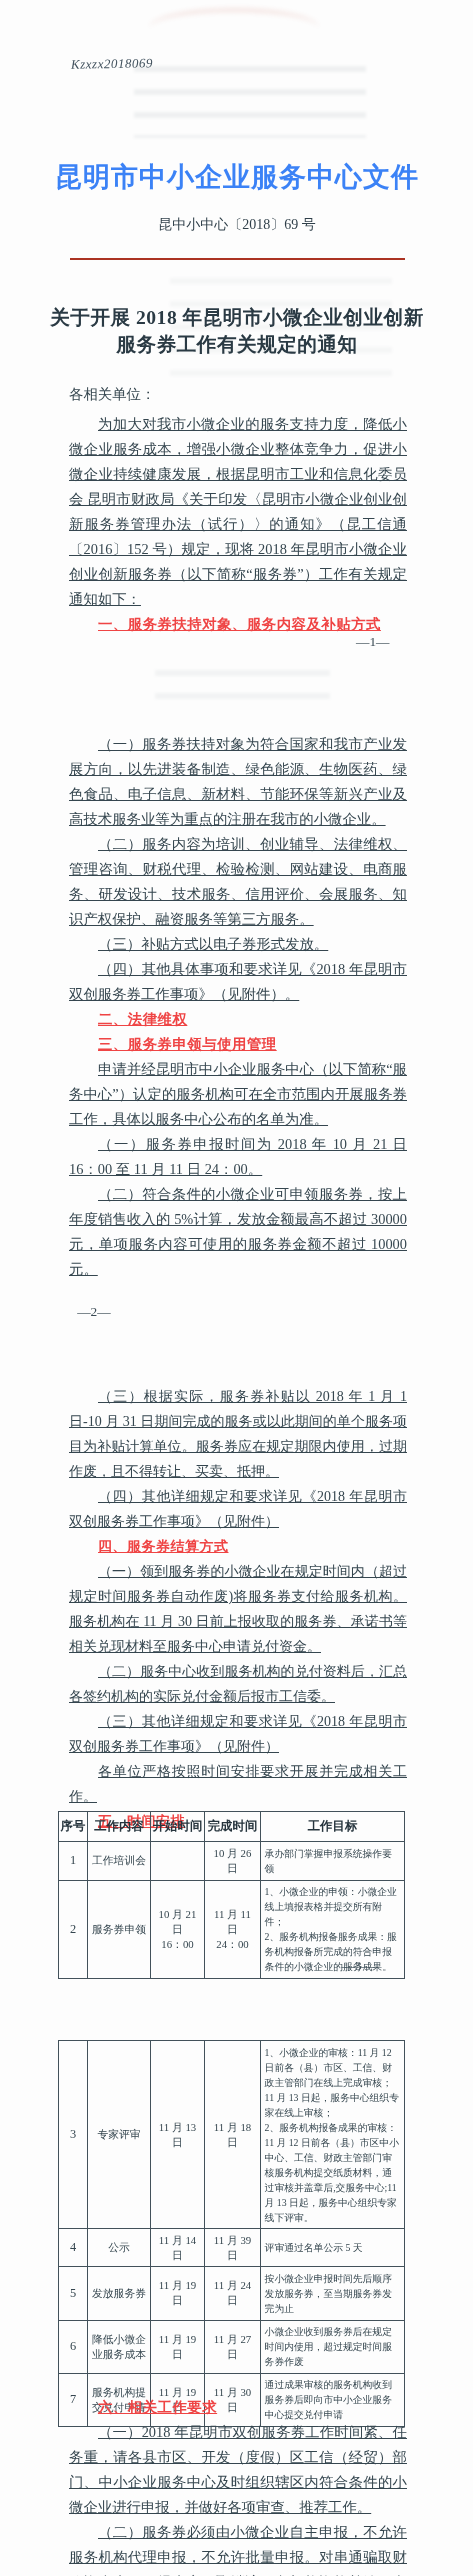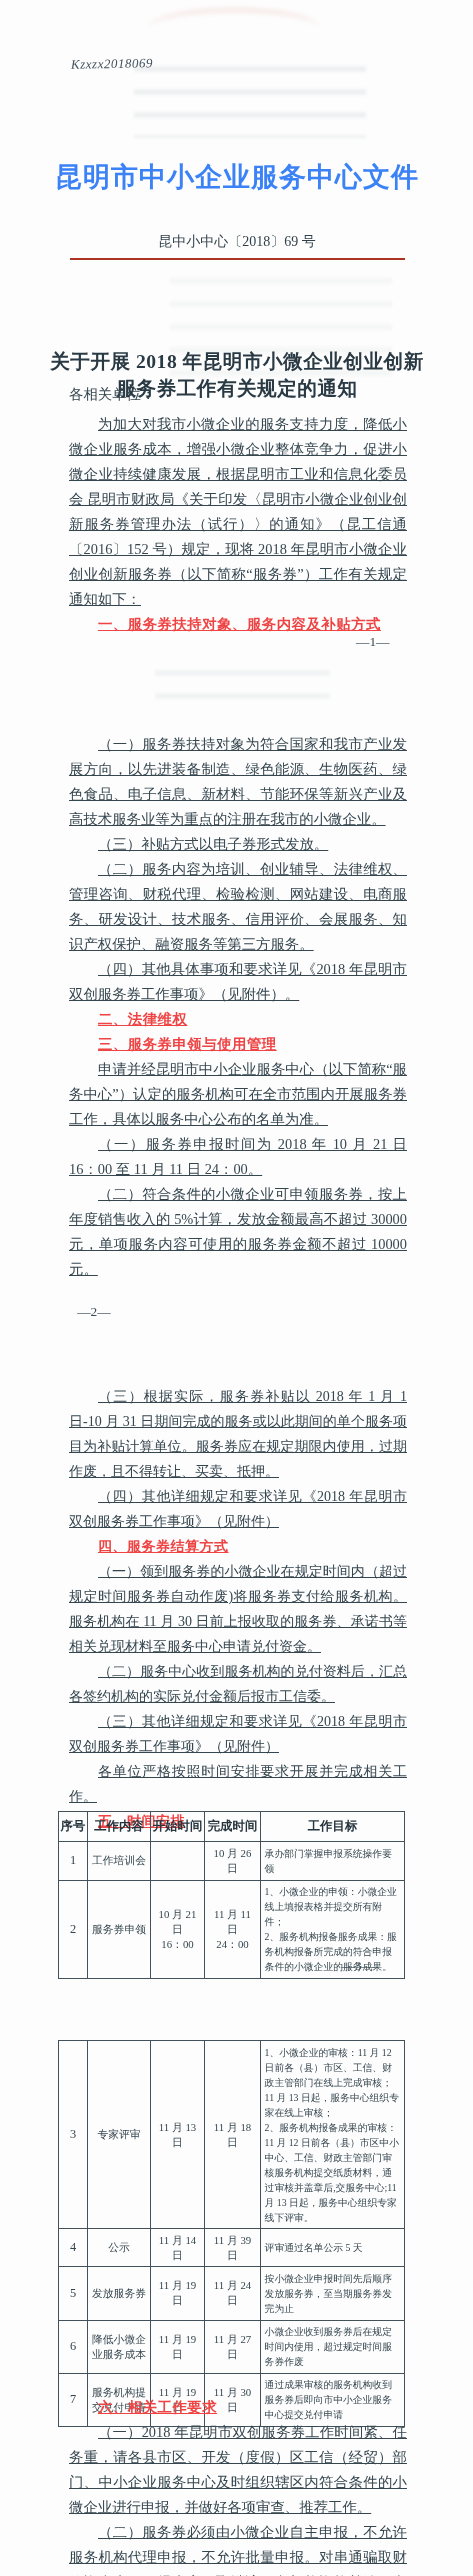--- a/index.html
+++ b/index.html
@@ -18,25 +18,25 @@
     border-top:4.6px solid #c05340;border-radius:50%;height:36px;
   }
   .handcode{
     position:absolute;top:56px;left:71px;font-size:13px;font-style:italic;
     color:#42525e;transform:rotate(-1deg);letter-spacing:0.5px;
   }
   .org-title{
     position:absolute;top:159px;left:0;width:100%;text-align:center;
     font-size:27px;font-weight:bold;color:#3b82f6;letter-spacing:1px;
   }
-  .doc-no{position:absolute;top:233px;left:0;width:100%;text-align:center;font-size:14px;color:#2f3f49;}
+  .doc-no{position:absolute;top:216px;left:0;width:100%;text-align:center;font-size:14px;color:#2f3f49;}
   .red-rule{position:absolute;top:258px;left:70px;width:335px;height:1.5px;background:#ab3322;}
   .doc-title{
     position:absolute;top:304px;left:0;width:100%;text-align:center;
-    font-size:19.6px;line-height:27px;font-weight:bold;color:#2a3a44;letter-spacing:0.5px;margin-top:44px;
+    font-size:19.6px;line-height:27px;font-weight:bold;color:#2a3a44;letter-spacing:0.5px;
   }
   .salutation{position:absolute;top:385px;left:69px;font-size:14.4px;}
   .flow{position:absolute;left:69px;width:338px;}
   .para{font-size:14.4px;line-height:25px;text-align:justify;text-indent:29px;color:#35464f;text-decoration:underline;}
   .para.heading{font-weight:bold;color:#ef4444;font-family:"Liberation Sans",sans-serif;letter-spacing:0.5px;}
   #flow1 .para{line-height:25px;}
   #flow3 .para{font-size:14px;line-height:25px;}
   .pageno{position:absolute;left:69px;width:338px;font-size:13.4px;color:#3a4a54;}
   .pn-right{text-align:right;padding-right:17.5px;box-sizing:border-box;}
   .pn-left{text-align:left;padding-left:8.2px;box-sizing:border-box;}
@@ -80,22 +80,22 @@
   <div class="salutation">各相关单位：</div>
 
   <div class="flow" id="flow1" style="top:412px;">
       <div class="para body">为加大对我市小微企业的服务支持力度，降低小微企业服务成本，增强小微企业整体竞争力，促进小微企业持续健康发展，根据昆明市工业和信息化委员会 昆明市财政局《关于印发〈昆明市小微企业创业创新服务券管理办法（试行）〉的通知》（昆工信通〔2016〕152 号）规定，现将 2018 年昆明市小微企业创业创新服务券（以下简称“服务券”）工作有关规定通知如下：</div>
       <div class="para heading">一、服务券扶持对象、服务内容及补贴方式</div>
     </div>
   <div class="pageno pn-right" style="top:634px;">—1—</div>
 
   <div class="flow" id="flow2" style="top:732px;">
       <div class="para body">（一）服务券扶持对象为符合国家和我市产业发展方向，以先进装备制造、绿色能源、生物医药、绿色食品、电子信息、新材料、节能环保等新兴产业及高技术服务业等为重点的注册在我市的小微企业。</div>
+      <div class="para body">（二）服务内容为培训、创业辅导、法律维权、管理咨询、财税代理、检验检测、网站建设、电商服务、研发设计、技术服务、信用评价、会展服务、知识产权保护、融资服务等第三方服务。</div>
       <div class="para body">（三）补贴方式以电子券形式发放。</div>
-      <div class="para body">（二）服务内容为培训、创业辅导、法律维权、管理咨询、财税代理、检验检测、网站建设、电商服务、研发设计、技术服务、信用评价、会展服务、知识产权保护、融资服务等第三方服务。</div>
       <div class="para body">（四）其他具体事项和要求详见《2018 年昆明市双创服务券工作事项》（见附件）。</div>
       <div class="para heading">二、法律维权</div>
       <div class="para heading">三、服务券申领与使用管理</div>
       <div class="para body">申请并经昆明市中小企业服务中心（以下简称“服务中心”）认定的服务机构可在全市范围内开展服务券工作，具体以服务中心公布的名单为准。</div>
       <div class="para body">（一）服务券申报时间为 2018 年 10 月 21 日 16：00 至 11 月 11 日 24：00。</div>
       <div class="para body">（二）符合条件的小微企业可申领服务券，按上年度销售收入的 5%计算，发放金额最高不超过 30000 元，单项服务内容可使用的服务券金额不超过 10000 元。</div>
     </div>
   <div class="pageno pn-left" style="top:1304px;">—2—</div>
 
   <div class="flow" id="flow3" style="top:1384px;">

